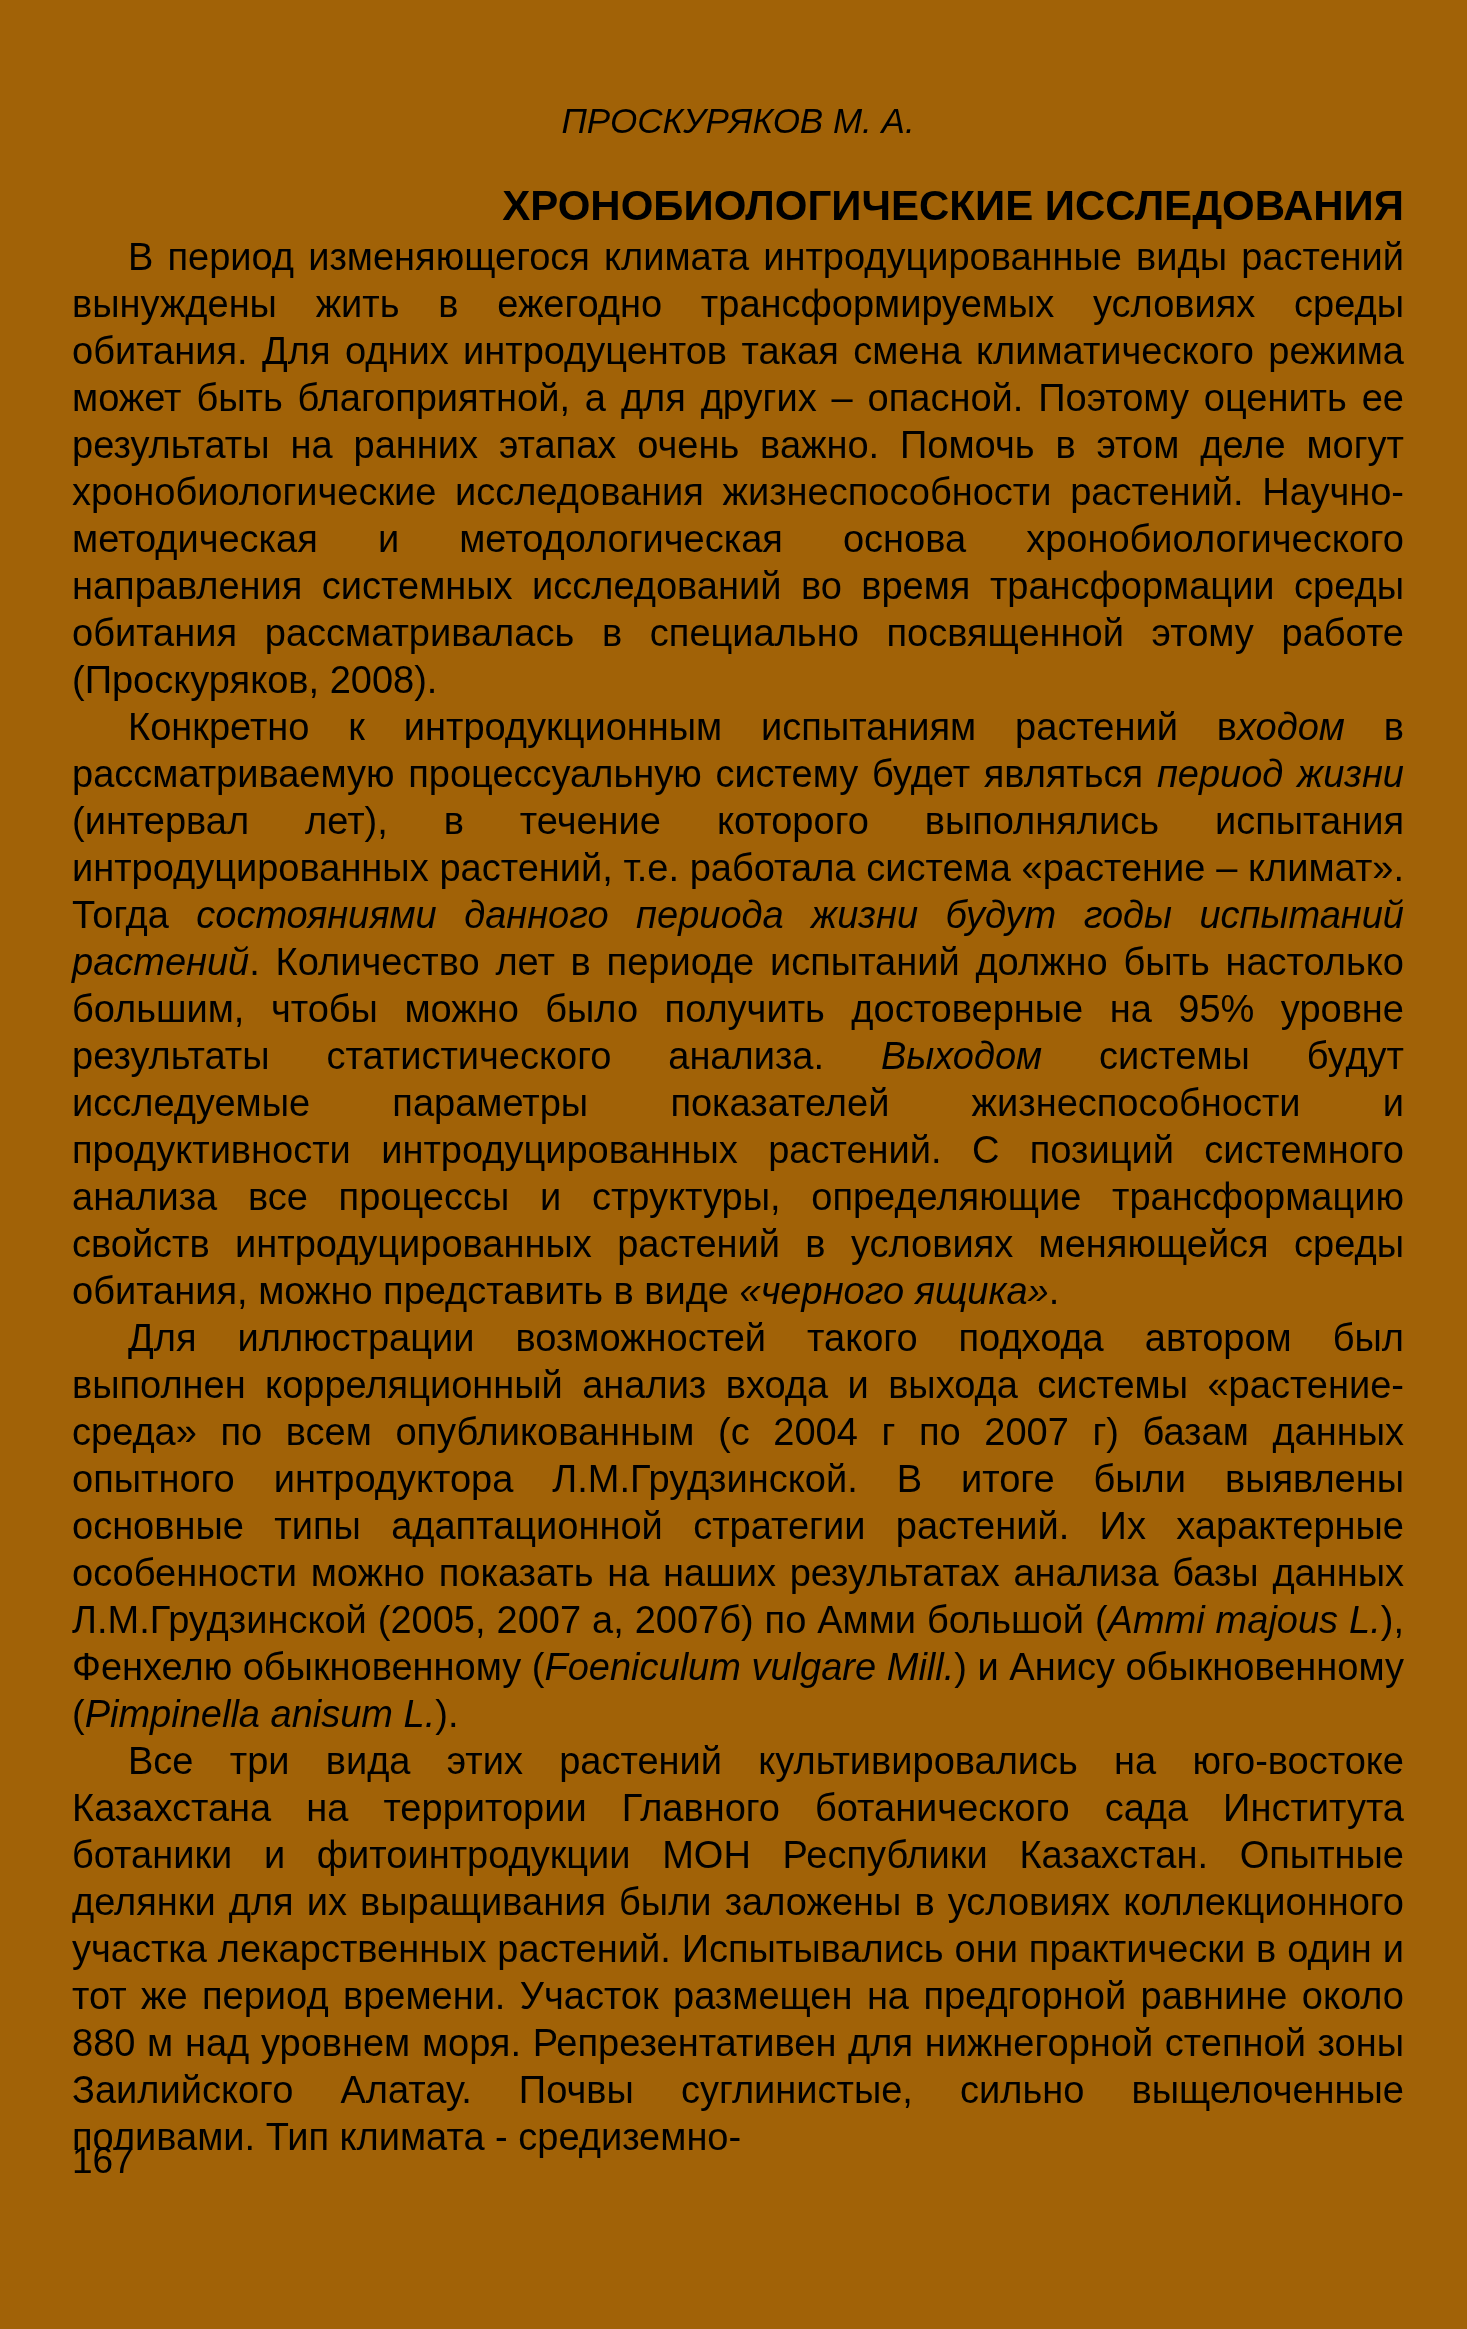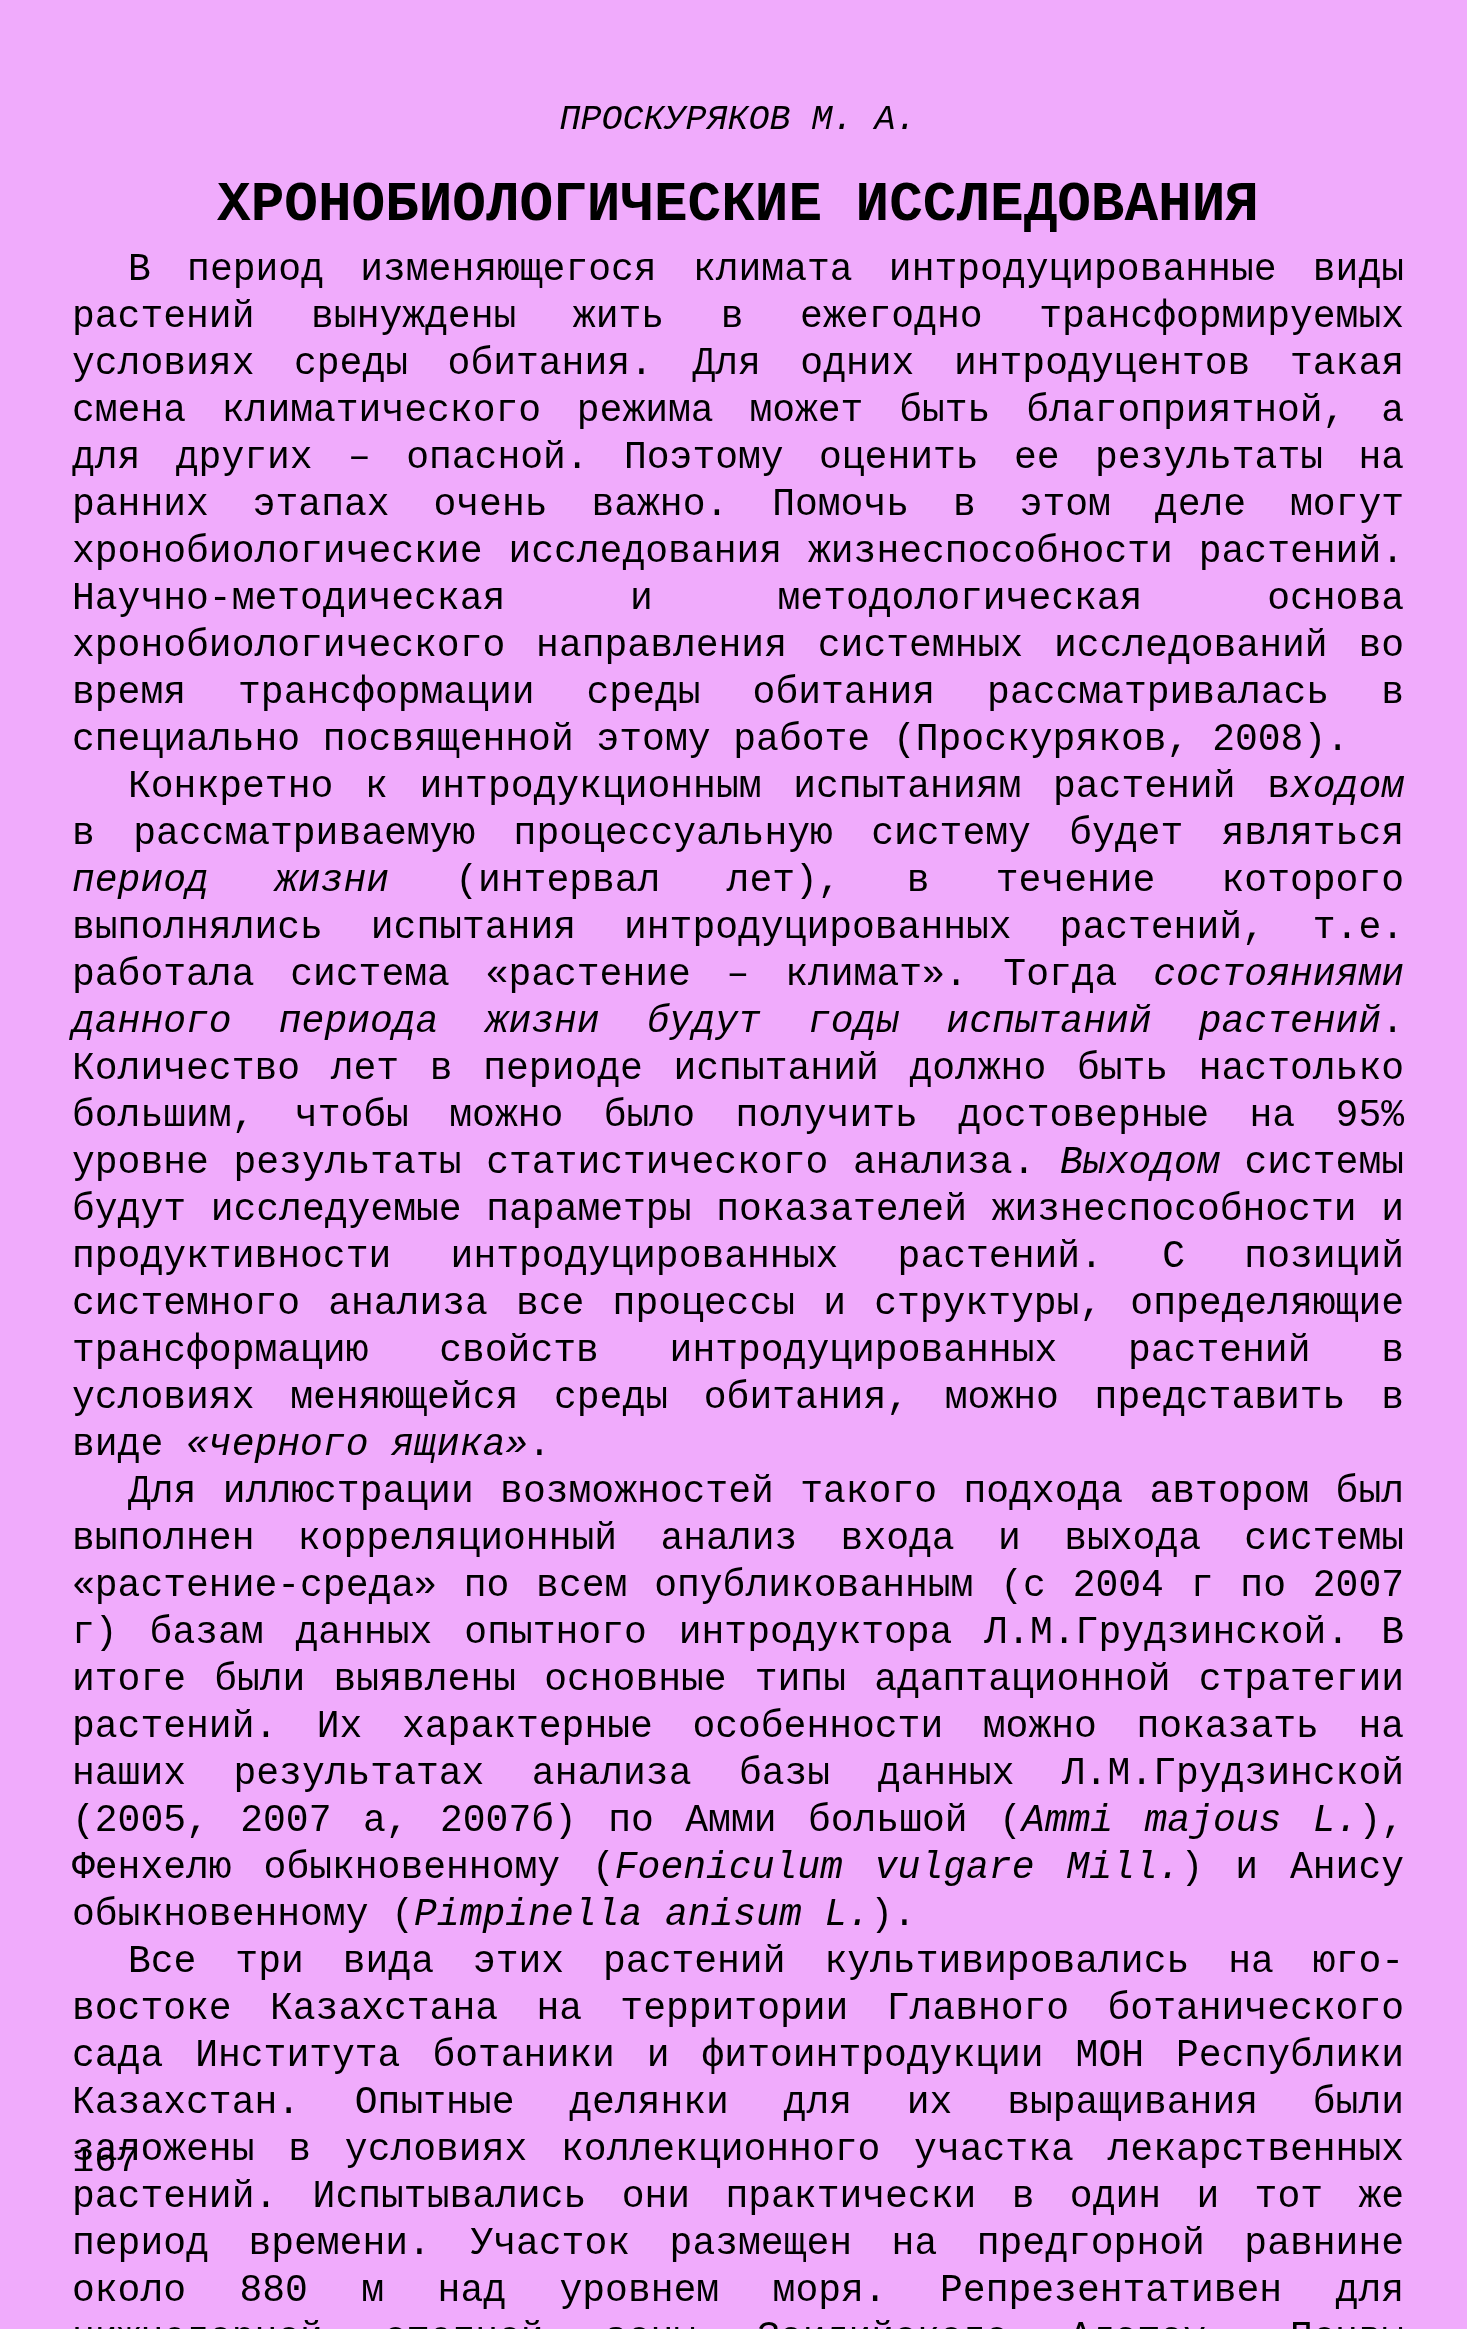--- a/index.html
+++ b/index.html
@@ -4,42 +4,42 @@
 <style>
   html, body {
     margin: 0;
     padding: 0;
     background: #ffffff;
   }
   .page {
     position: relative;
     width: 1467px;
     height: 2329px;
-    background: #f0abfc;
+    background: #a16207;
     color: #000000;
-    font-family: Liberation Mono, monospace;
+    font-family: Liberation Sans, sans-serif;
     overflow: hidden;
     box-sizing: border-box;
   }
   .content {
     padding: 100px 63px 0 72px;
   }
   .author {
     text-align: center;
     font-style: italic;
     font-size: 35px;
     line-height: 41px;
     margin: 0;
   }
   .title {
-    text-align: center;
+    text-align: right;
     font-weight: bold;
-    font-size: 56px;
+    font-size: 42px;
     line-height: 49px;
-    margin: 40px 0 16px 0;
+    margin: 40px 0 4px 0;
   }
   .affiliation {
     text-align: center;
     font-size: 32px;
     line-height: 38px;
     margin: 46px 0 0 0;
   }
   .body-text {
   }
   .body-text p {

